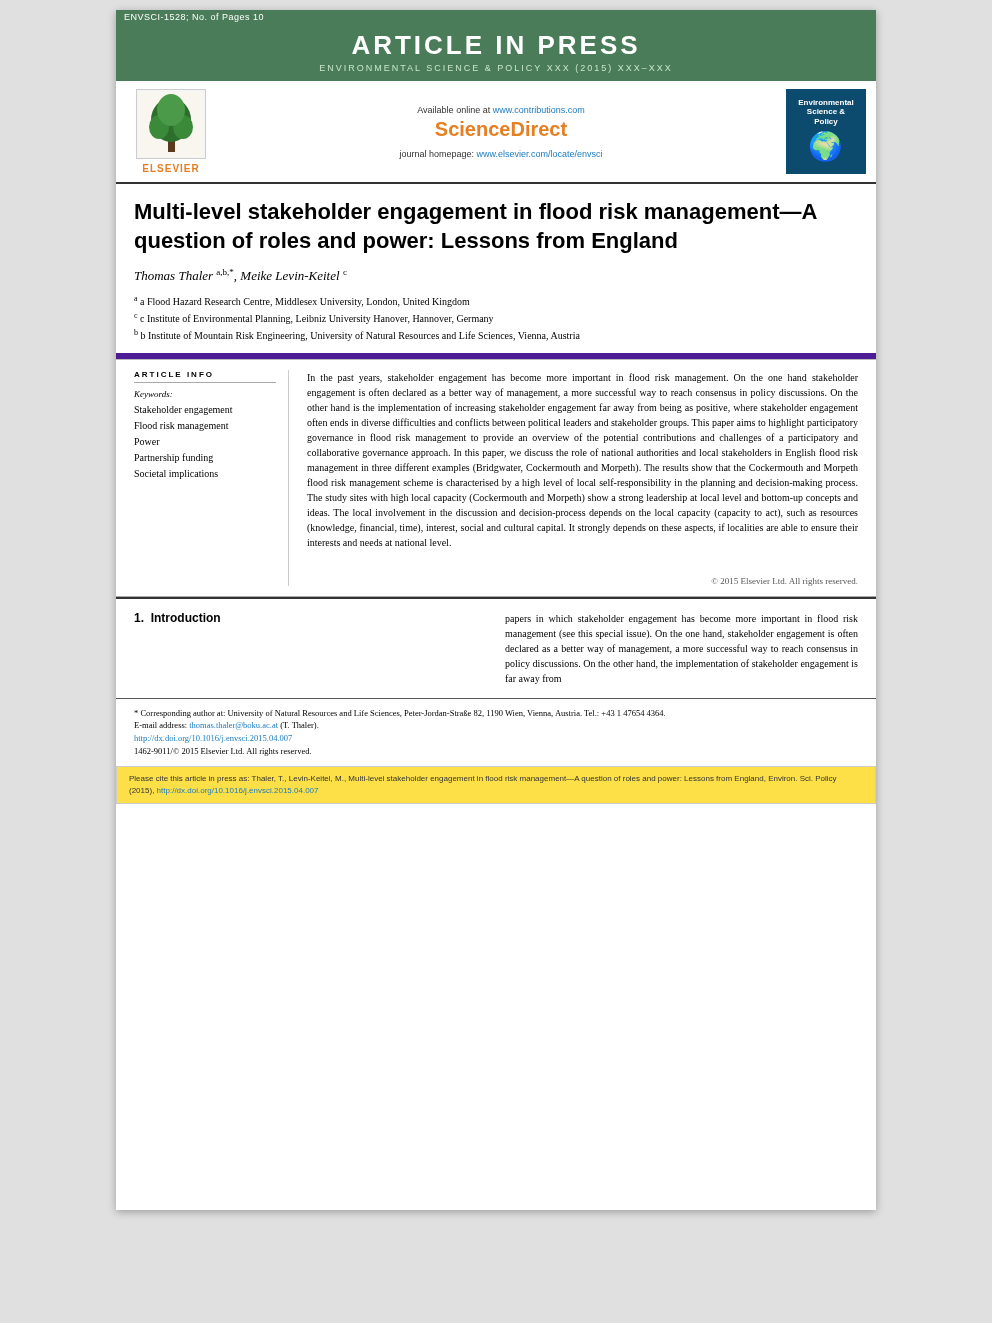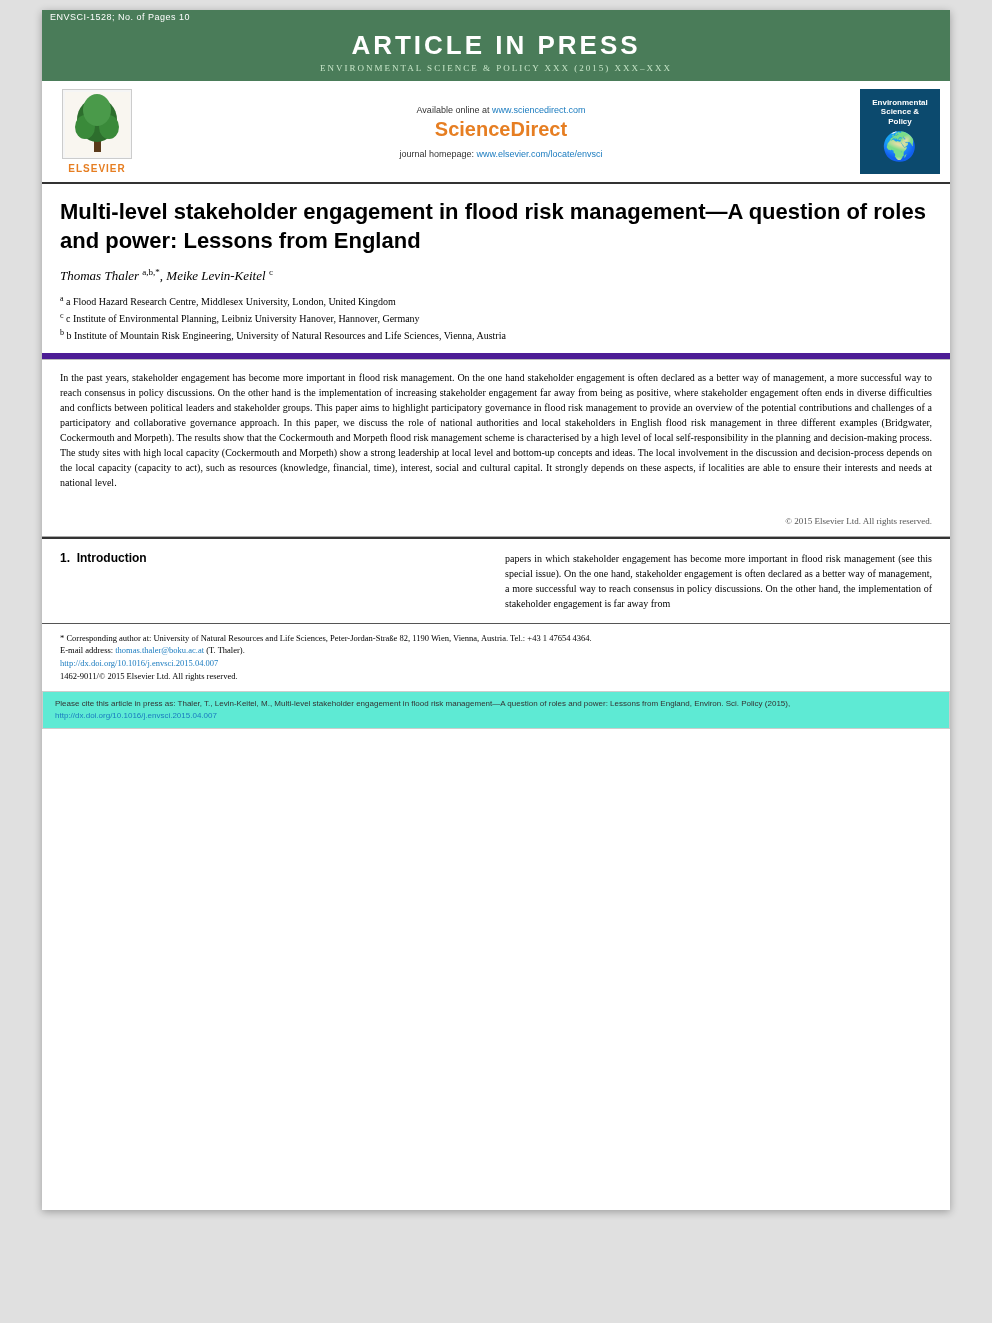--- a/index.html
+++ b/index.html
@@ -5,21 +5,21 @@
     * { margin: 0; padding: 0; box-sizing: border-box; }
     body {
       background: #e0e0e0;
       font-family: 'Times New Roman', Times, serif;
       display: flex;
       justify-content: center;
       padding: 10px;
     }
     .page {
       background: #fff;
-      width: 908px;
+      width: 760px;
       min-height: 1200px;
       padding: 0;
       position: relative;
       box-shadow: 0 2px 8px rgba(0,0,0,0.3);
     }
 
     
     .top-bar {
       background: #4a7c59;
       color: #fff;
@@ -41,21 +41,21 @@
       color: #fff;
       font-size: 26px;
       font-weight: bold;
       font-family: Arial, sans-serif;
       letter-spacing: 3px;
       text-transform: uppercase;
     }
     .article-in-press .journal-name {
       color: #c8e6c9;
       font-size: 9px;
-      font-family: Liberation Serif, serif;
+      font-family: Liberation Sans, sans-serif;
       letter-spacing: 2px;
       text-transform: uppercase;
       margin-top: 2px;
     }
 
     
     .header-section {
       border-bottom: 2px solid #333;
       padding: 8px 10px;
       display: flex;
@@ -292,21 +292,21 @@
       color: #000;
       line-height: 1.5;
     }
     .footnote-text a {
       color: #1a7bbf;
       text-decoration: none;
     }
 
     
     .bottom-cite-bar {
-      background: #5eead4;
+      background: #fde047;
       border: 1px solid #ccc;
       padding: 6px 12px;
       margin: 0;
     }
     .cite-text {
       font-size: 8px;
       font-family: Arial, sans-serif;
       color: #333;
       line-height: 1.5;
     }
@@ -354,21 +354,21 @@
           <ellipse cx="44" cy="35" rx="10" ry="12" fill="#3a8a3a"></ellipse>
           <ellipse cx="32" cy="18" rx="14" ry="16" fill="#4a9a4a"></ellipse>
         </svg>
       </div>
       <div class="elsevier-text">ELSEVIER</div>
     </div>
 
     <div class="header-middle">
       <div class="available-online">
         <span>Available online at</span>
-        <a>www.sciencedirect.com</a>
+        <a>www.contributions.com</a>
       </div>
       <div class="sciencedirect-logo">
         <span style="color:#e67e22;">Science</span><span>Direct</span>
       </div>
       <div class="journal-homepage">
         <span>journal homepage:</span>
         <a>www.elsevier.com/locate/envsci</a>
       </div>
     </div>
 
@@ -386,20 +386,31 @@
     <div class="affiliations">
       <div class="aff-line"><sup>a</sup> <span>a Flood Hazard Research Centre, Middlesex University, London, United Kingdom</span></div>
       <div class="aff-line"><sup>c</sup> <span>c Institute of Environmental Planning, Leibniz University Hanover, Hannover, Germany</span></div>
       <div class="aff-line"><sup>b</sup> <span>b Institute of Mountain Risk Engineering, University of Natural Resources and Life Sciences, Vienna, Austria</span></div>
     </div>
   </div>
 
   <hr class="divider-line">
 
   <div class="two-col">
+    <div class="left-col">
+      <div class="section-heading">ARTICLE INFO</div>
+      <div class="keywords-label">Keywords:</div>
+      <div>
+        <div class="keyword-item">Stakeholder engagement</div>
+        <div class="keyword-item">Flood risk management</div>
+        <div class="keyword-item">Power</div>
+        <div class="keyword-item">Partnership funding</div>
+        <div class="keyword-item">Societal implications</div>
+      </div>
+    </div>
     <div class="right-col">
       <div class="abstract-text">In the past years, stakeholder engagement has become more important in flood risk management. On the one hand stakeholder engagement is often declared as a better way of management, a more successful way to reach consensus in policy discussions. On the other hand is the implementation of increasing stakeholder engagement far away from being as positive, where stakeholder engagement often ends in diverse difficulties and conflicts between political leaders and stakeholder groups. This paper aims to highlight participatory governance in flood risk management to provide an overview of the potential contributions and challenges of a participatory and collaborative governance approach. In this paper, we discuss the role of national authorities and local stakeholders in English flood risk management in three different examples (Bridgwater, Cockermouth and Morpeth). The results show that the Cockermouth and Morpeth flood risk management scheme is characterised by a high level of local self-responsibility in the planning and decision-making process. The study sites with high local capacity (Cockermouth and Morpeth) show a strong leadership at local level and bottom-up concepts and ideas. The local involvement in the discussion and decision-process depends on the local capacity (capacity to act), such as resources (knowledge, financial, time), interest, social and cultural capital. It strongly depends on these aspects, if localities are able to ensure their interests and needs at national level.</div>
       <div class="copyright-line">© 2015 Elsevier Ltd. All rights reserved.</div>
     </div>
   </div>
 
   <hr class="body-divider">
 
   <div class="body-section">
     <div class="body-left">

